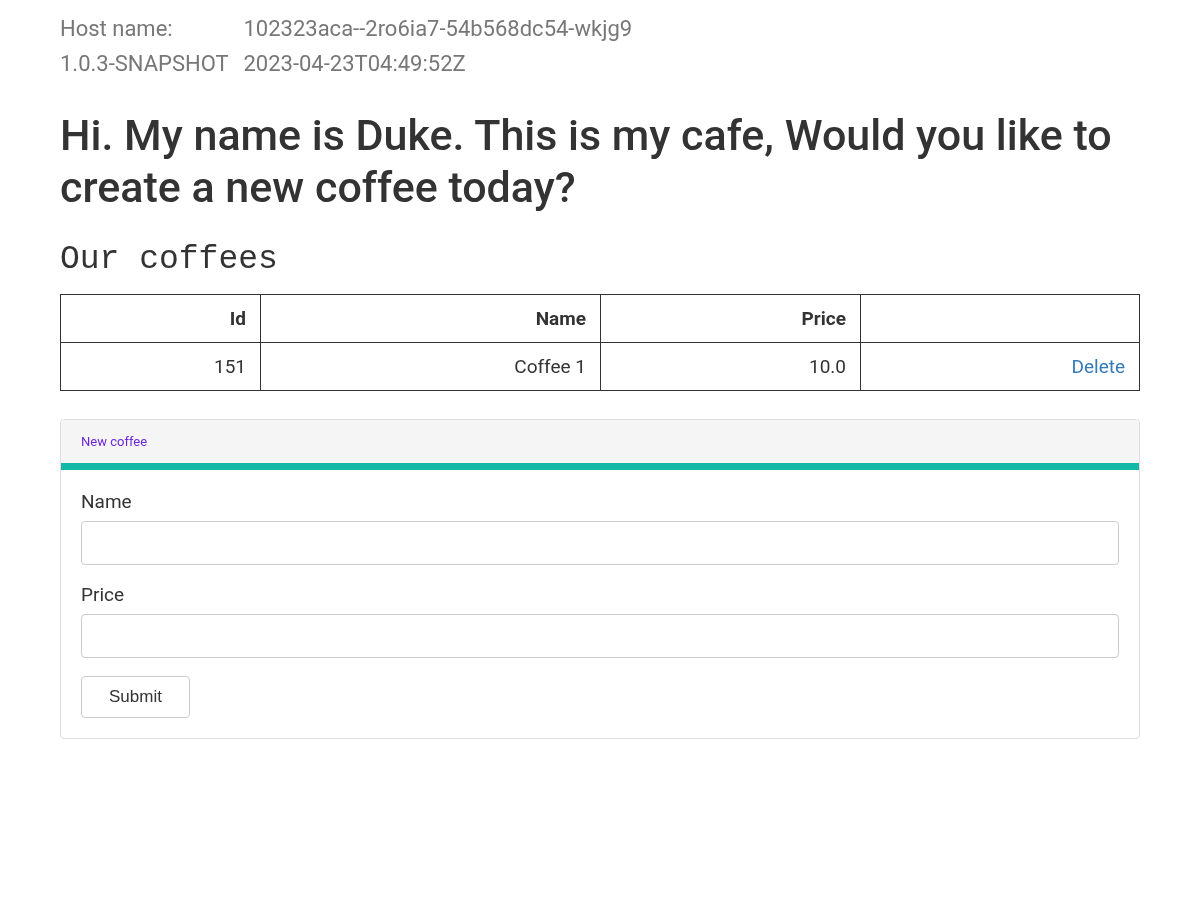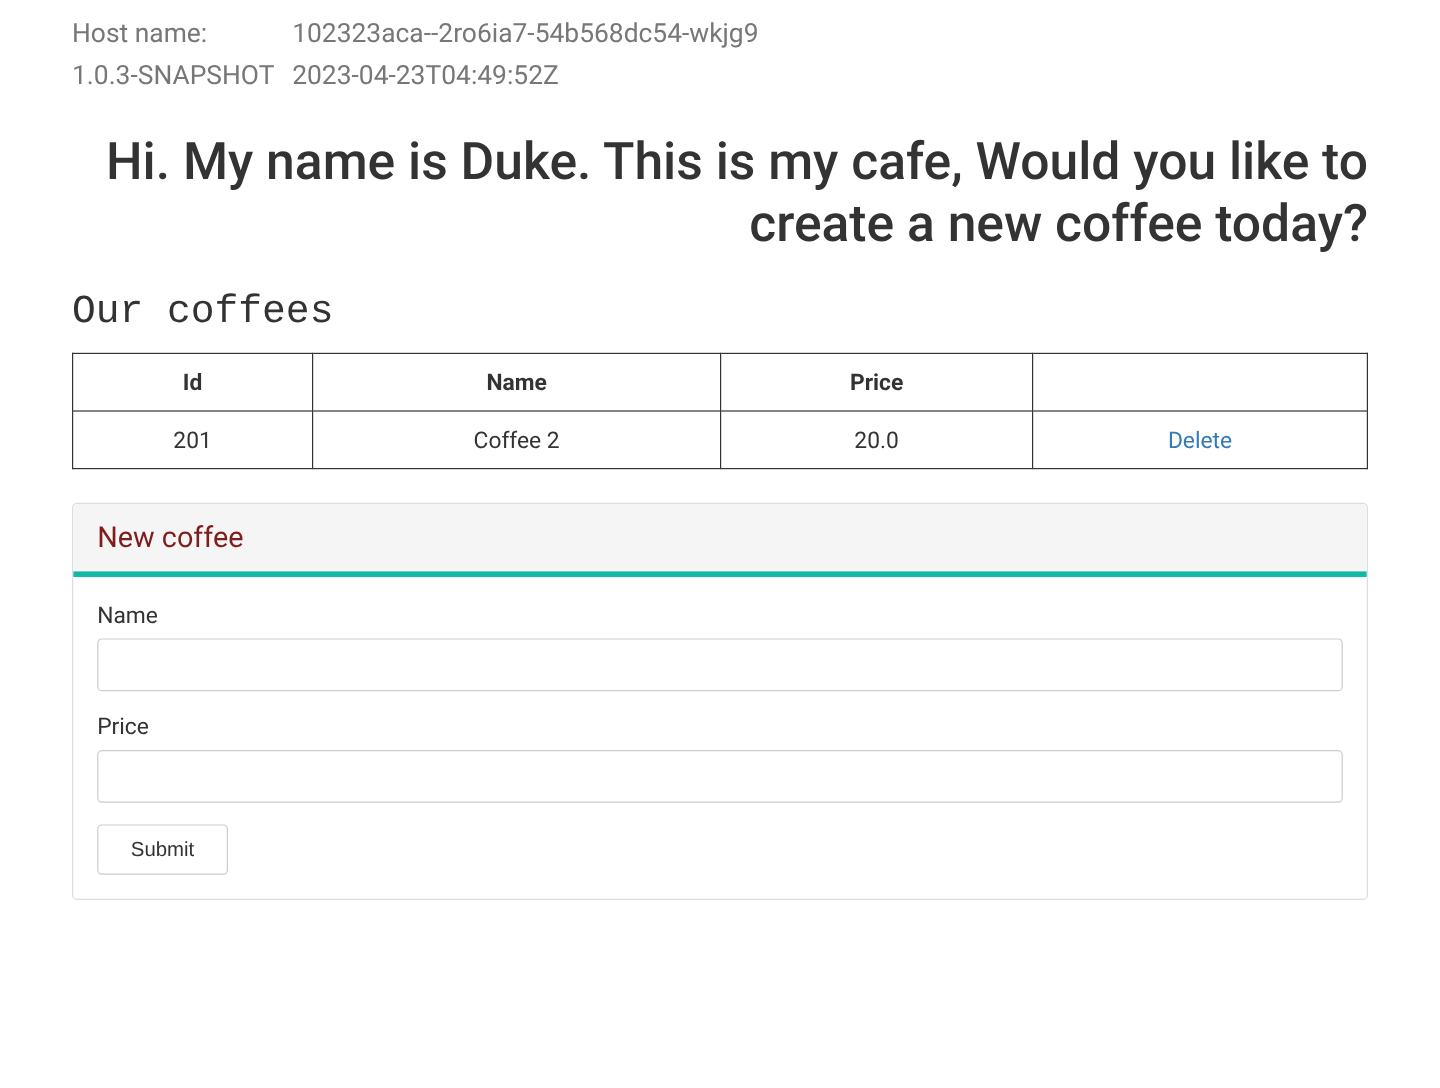--- a/index.html
+++ b/index.html
@@ -23,39 +23,38 @@
       display: inline-block;
       width: 178px;
     }
     h1.greeting {
       font-size: 43px;
       font-weight: 500;
       color: #333;
       margin-top: 34px;
       margin-bottom: 28px;
       line-height: 1.2;
-      text-align: right;
     }
     h2.section-heading {
       font-size: 33px;
       font-weight: 500;
       color: #333;
       margin-bottom: 16px;
       font-family: Liberation Mono, monospace;
     }
     table.coffee-table {
       width: 100%;
       border-collapse: collapse;
       margin-bottom: 28px;
     }
     table.coffee-table th,
     table.coffee-table td {
       border: 1px solid #333;
       padding: 12px 14px;
-      text-align: center;
+      text-align: right;
       font-size: 19px;
     }
     table.coffee-table th {
       font-weight: 700;
       color: #333;
     }
     table.coffee-table td {
       color: #333;
     }
     table.coffee-table col.col-id { width: 200px; }
@@ -67,24 +66,24 @@
       text-decoration: none;
       cursor: pointer;
     }
     .panel {
       border: 1px solid #ddd;
       border-radius: 4px;
       margin-bottom: 20px;
     }
     .panel-heading {
       background: #f5f5f5;
-      border-bottom: 5px solid #14b8a6;
+      border-bottom: 7px solid #14b8a6;
       padding: 14px 20px;
-      font-size: 24px;
-      color: #7f1d1d;
+      font-size: 13px;
+      color: #6d28d9;
       border-top-left-radius: 4px;
       border-top-right-radius: 4px;
     }
     .panel-body {
       padding: 20px;
     }
     .form-group {
       margin-bottom: 18px;
     }
     .form-group label {
@@ -138,23 +137,23 @@
   <thead>
     <tr>
       <th>Id</th>
       <th>Name</th>
       <th>Price</th>
       <th></th>
     </tr>
   </thead>
   <tbody>
     <tr>
-      <td>201</td>
-      <td>Coffee 2</td>
-      <td>20.0</td>
+      <td>151</td>
+      <td>Coffee 1</td>
+      <td>10.0</td>
       <td>
         <a class="delete-link">Delete</a>
       </td>
     </tr>
   </tbody>
 </table>
 
 <div class="panel">
   <div class="panel-heading">New coffee</div>
   <div class="panel-body">

